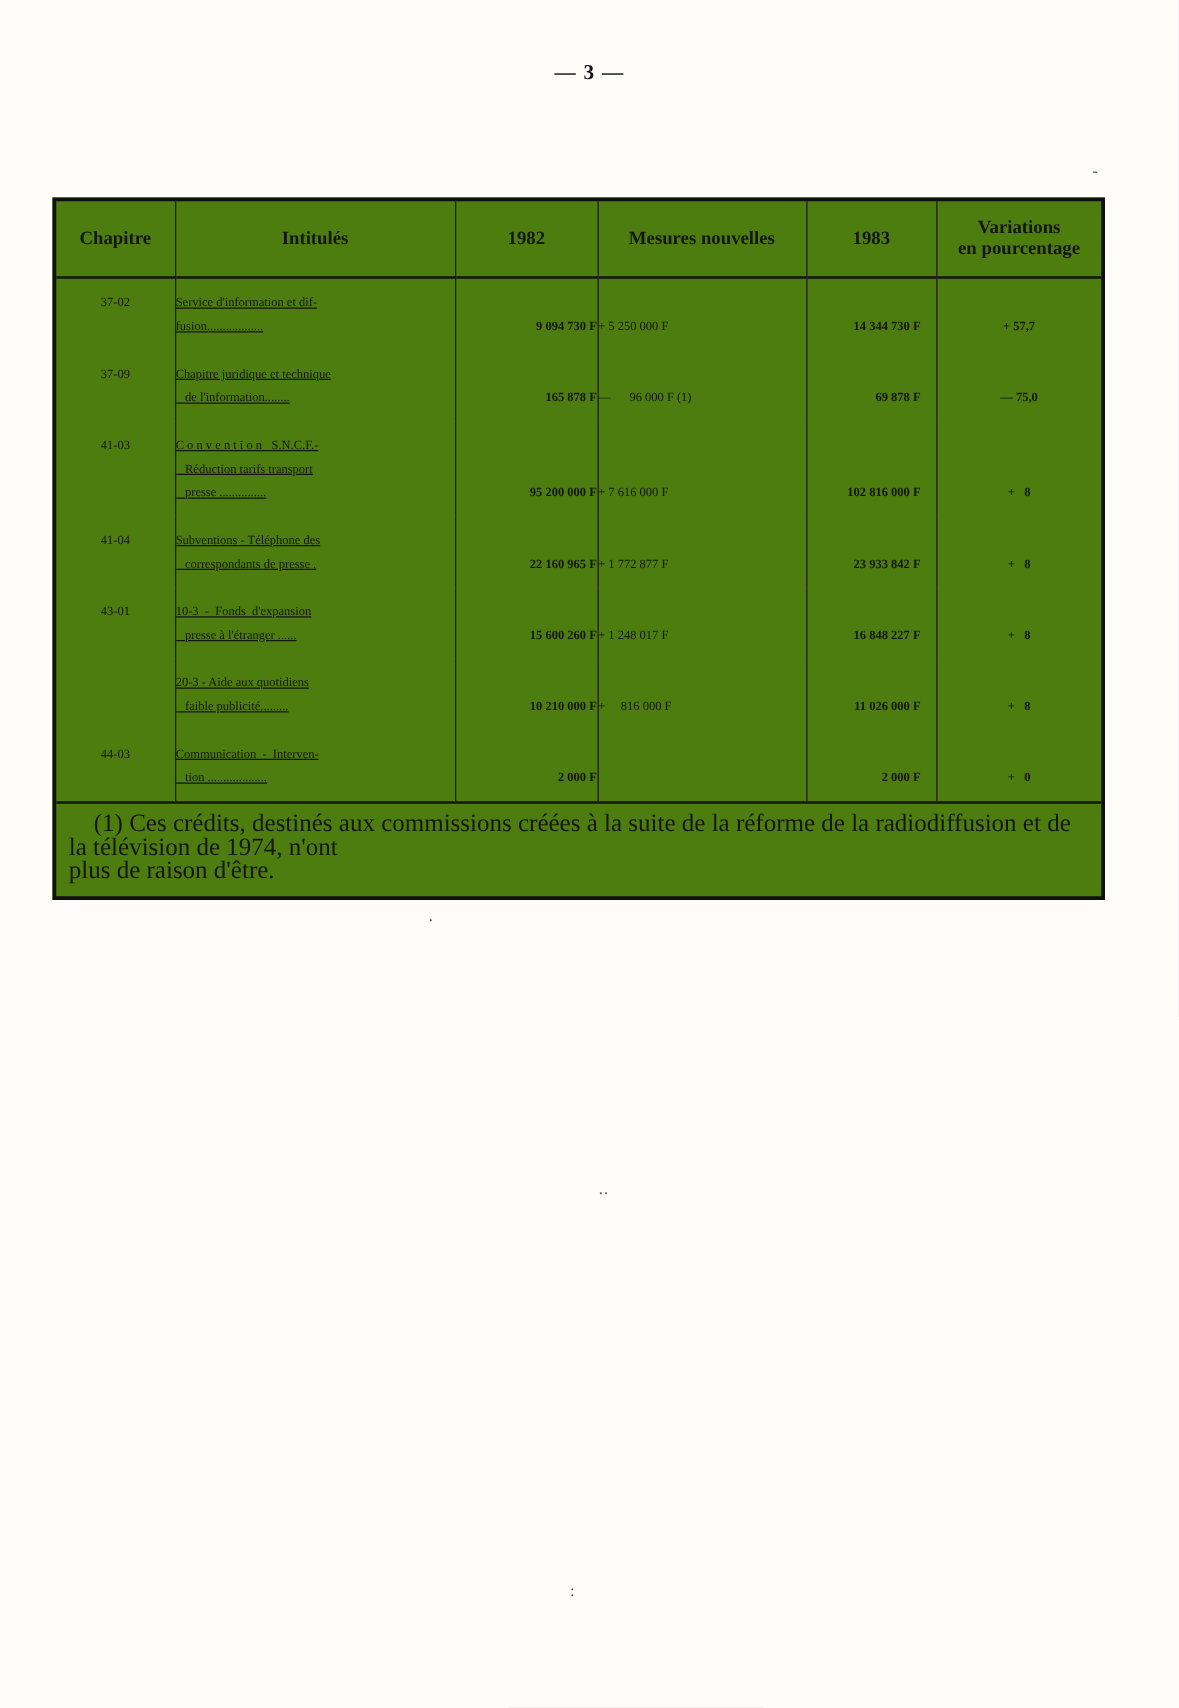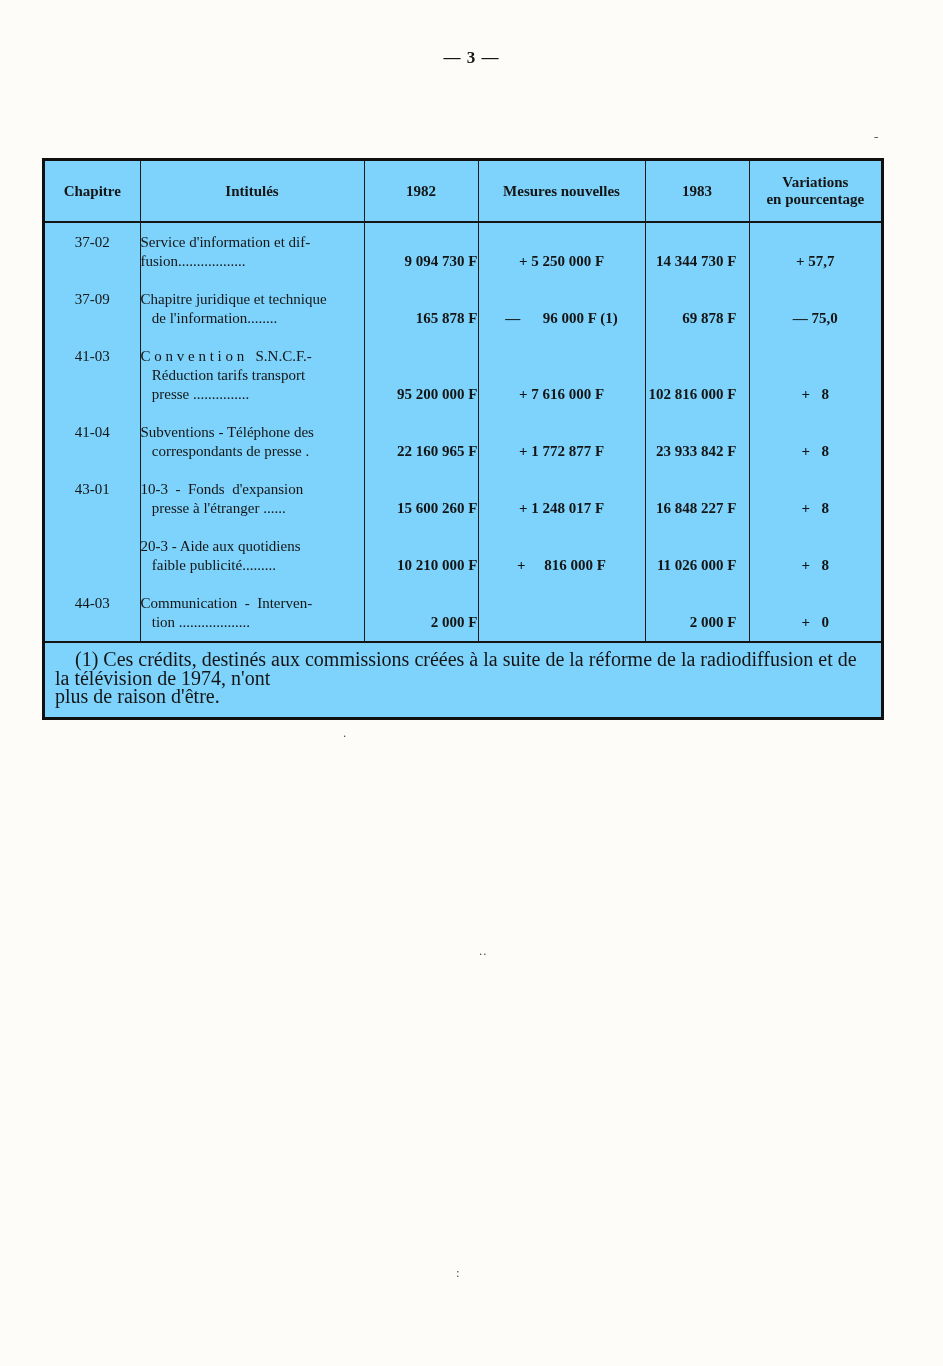--- a/index.html
+++ b/index.html
@@ -26,21 +26,21 @@
     font-size: 17px;
     font-weight: bold;
     letter-spacing: 1px;
   }
   .table-box {
     position: absolute;
     left: 42px;
     top: 158px;
     width: 836px;
     border: 3px solid #101010;
-    background: #7dd3fc;
+    background: #4d7c0f;
   }
   table.budget {
     width: 100%;
     border-collapse: collapse;
     table-layout: fixed;
   }
   table.budget col.c-chapitre  { width: 95px; }
   table.budget col.c-intitule  { width: 224px; }
   table.budget col.c-1982      { width: 114px; }
   table.budget col.c-mesures   { width: 167px; }
@@ -58,47 +58,47 @@
     padding: 2px 4px;
     line-height: 17px;
   }
   table.budget th, table.budget td {
     border-right: 1.5px solid #1a1a1a;
   }
   table.budget th:last-child, table.budget td:last-child {
     border-right: none;
   }
   table.budget td {
-    font-size: 15px;
+    font-size: 10px;
     line-height: 19px;
     padding: 10px 0 9px 0;
   }
   td.chapitre {
     text-align: center;
     vertical-align: top;
     white-space: pre;
   }
   td.intitule {
     vertical-align: top;
     white-space: pre-wrap;
     padding-left: 5px;
     padding-right: 4px;
+    text-decoration: underline;
   }
   td.amount {
     text-align: right;
     vertical-align: bottom;
     font-weight: bold;
     white-space: pre;
     padding-right: 16px;
   }
   td.amount.y1983 { padding-right: 12px; }
   td.mesures {
-    text-align: center;
     vertical-align: bottom;
-    font-weight: bold;
+    font-weight: normal;
     white-space: pre;
   }
   td.variation {
     text-align: center;
     vertical-align: bottom;
     font-weight: bold;
     white-space: pre;
   }
   .footnote {
     border-top: 2px solid #151515;

